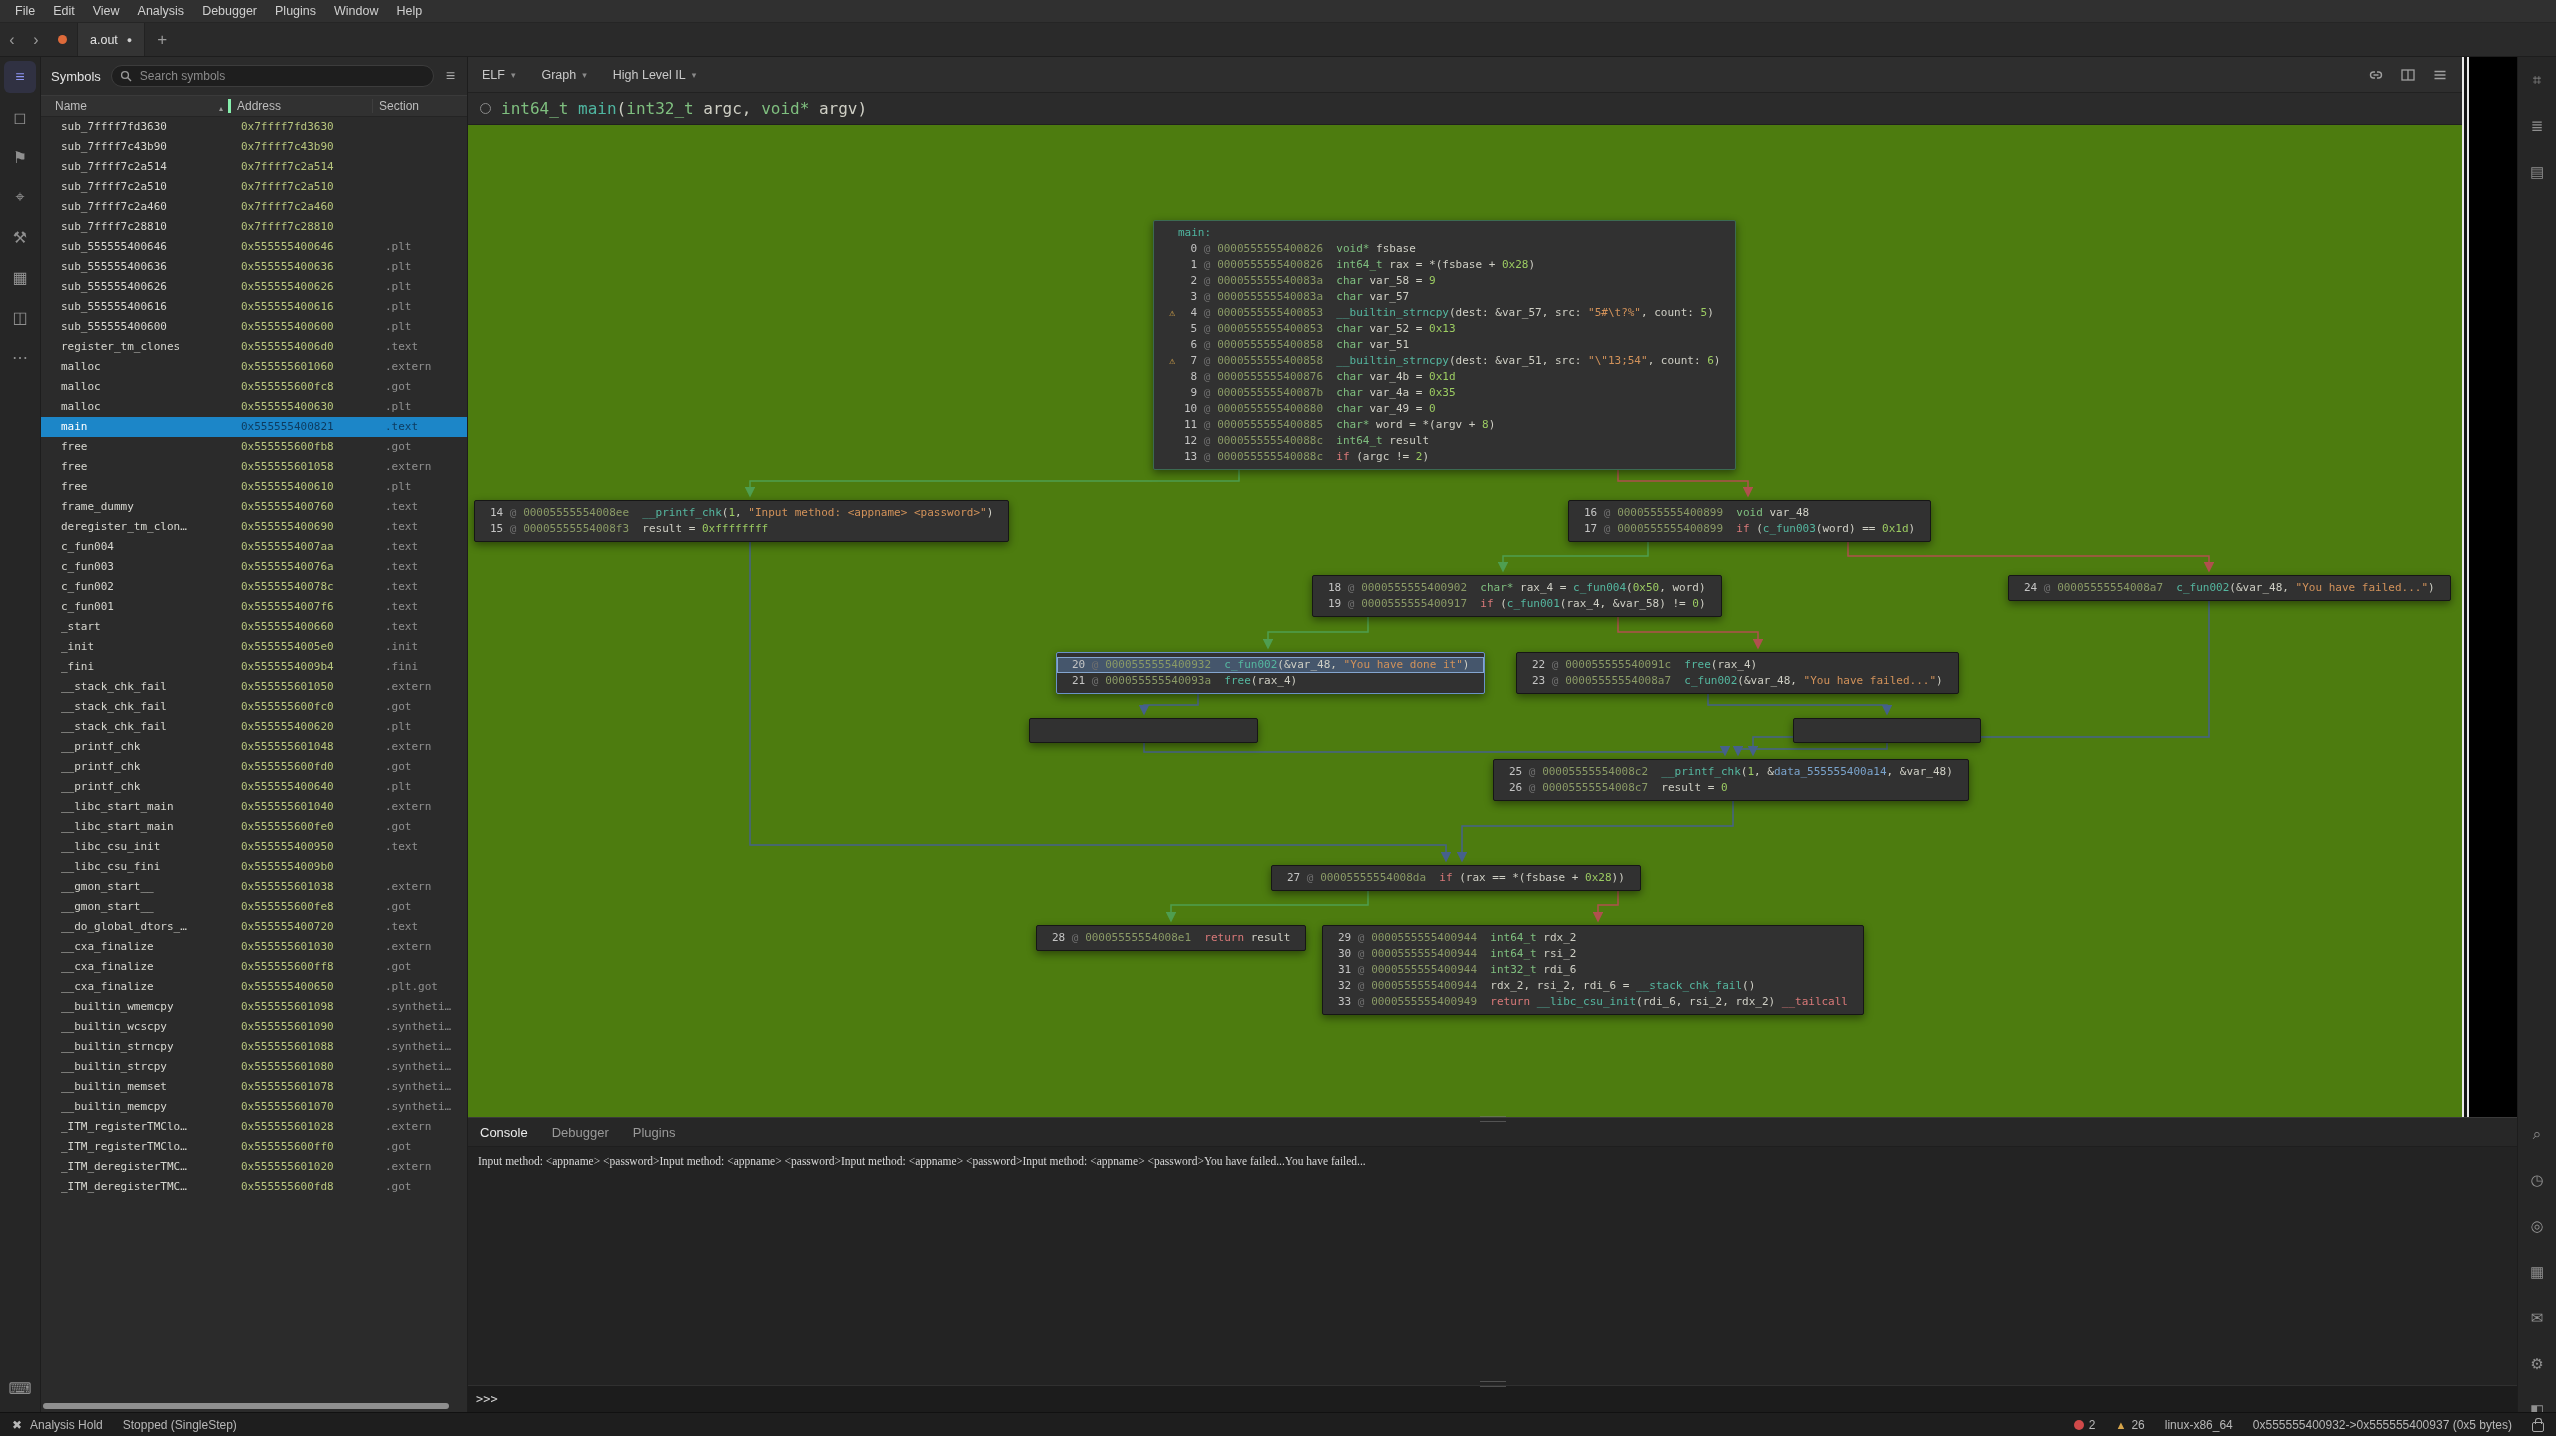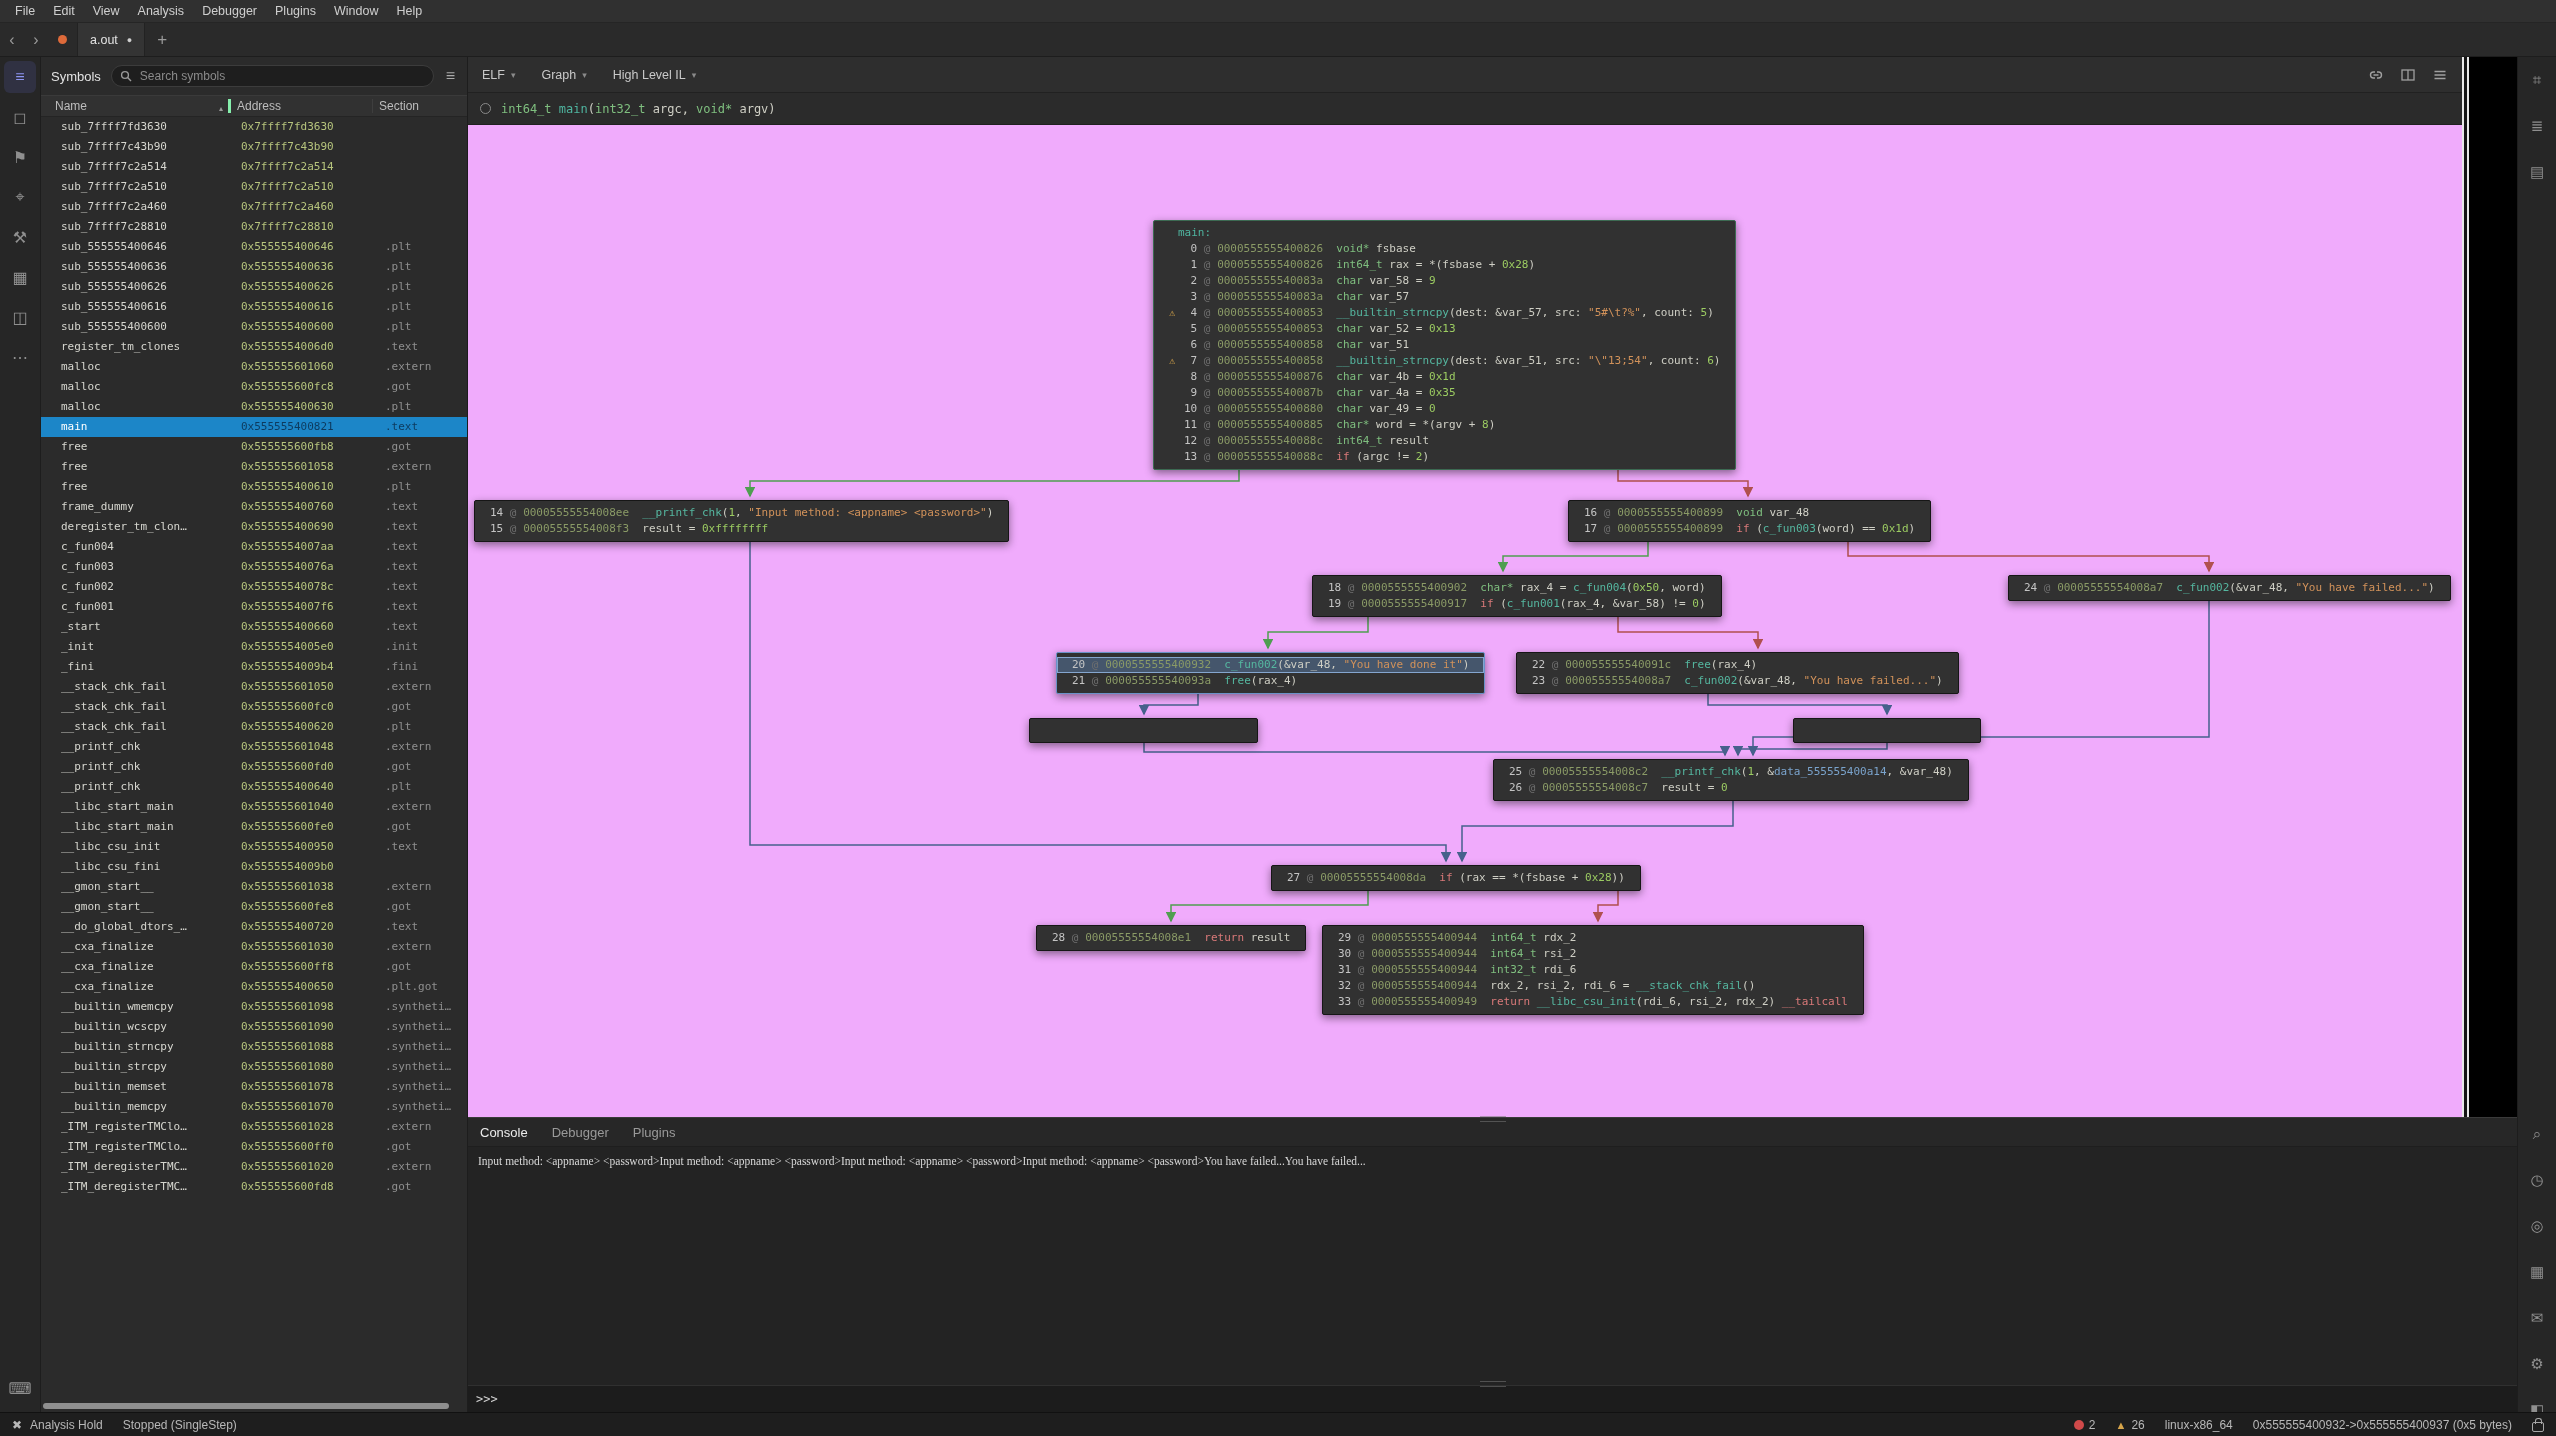--- a/index.html
+++ b/index.html
@@ -45,23 +45,23 @@
   .hscroll{height:12px;flex:0 0 auto;display:flex;align-items:center;padding:0 2px}
   .hthumb{height:6px;border-radius:3px;background:#8f8f8f;width:calc(100% - 16px)}
   
   .center{position:absolute;left:468px;top:57px;width:2049px;height:1355px;display:flex;flex-direction:column}
   .toprow{display:flex;height:1060px;flex:0 0 auto}
   .graphcol{width:1994px;display:flex;flex-direction:column;background:#292929}
   .gtoolbar{height:36px;flex:0 0 auto;display:flex;align-items:center;padding:0 14px;gap:26px;background:#2e2e2e;border-bottom:1px solid #212121;box-sizing:border-box}
   .vsel{display:flex;align-items:center;gap:6px;font-size:12.5px;color:#c9c9c9}
   .vsel .caret{color:#8a8a8a;font-size:9px}
   .gtb-icons{margin-left:auto;display:flex;gap:16px;align-items:center}
-  .sigbar{height:32px;flex:0 0 auto;display:flex;align-items:center;padding:0 12px;gap:10px;background:#2b2b2b;border-bottom:1px solid #202020;font-family:"DejaVu Sans Mono",monospace;font-size:12px;box-sizing:border-box}
+  .sigbar{height:32px;flex:0 0 auto;display:flex;align-items:center;padding:0 12px;gap:10px;background:#2b2b2b;border-bottom:1px solid #202020;font-family:"DejaVu Sans Mono",monospace;font-size:16px;box-sizing:border-box}
   .sig-circle{width:9px;height:9px;border:1.5px solid #8a8a8a;border-radius:50%;flex:0 0 auto}
-  .gcanvas{position:relative;flex:1;overflow:hidden;background:#f0abfc}
+  .gcanvas{position:relative;flex:1;overflow:hidden;background:#4d7c0f}
   .edges{position:absolute;left:0;top:0}
   .node{position:absolute;background:#313131;border:1px solid #161616;border-radius:2px;box-shadow:0 3px 9px rgba(0,0,0,.45);padding:4px 0;font-family:"DejaVu Sans Mono",monospace;font-size:11px;line-height:16px;color:#cfcfc5;white-space:pre;box-sizing:border-box}
   .node.entry{border-color:#3c6a52}
   .node.selected{border-color:#6a92c8}
   .ghead{padding:0 9px;color:#4fb5a0}
   .gline{padding:0 15px}
   .gline.sel{background:#45566c;box-shadow:inset 0 0 0 1px #85a6cf}
   .gut{display:inline-block;width:15px;color:#d7a54a;font-size:10px}
   .ln{color:#c4c4c4}
   .at{color:#6f6f6f}

